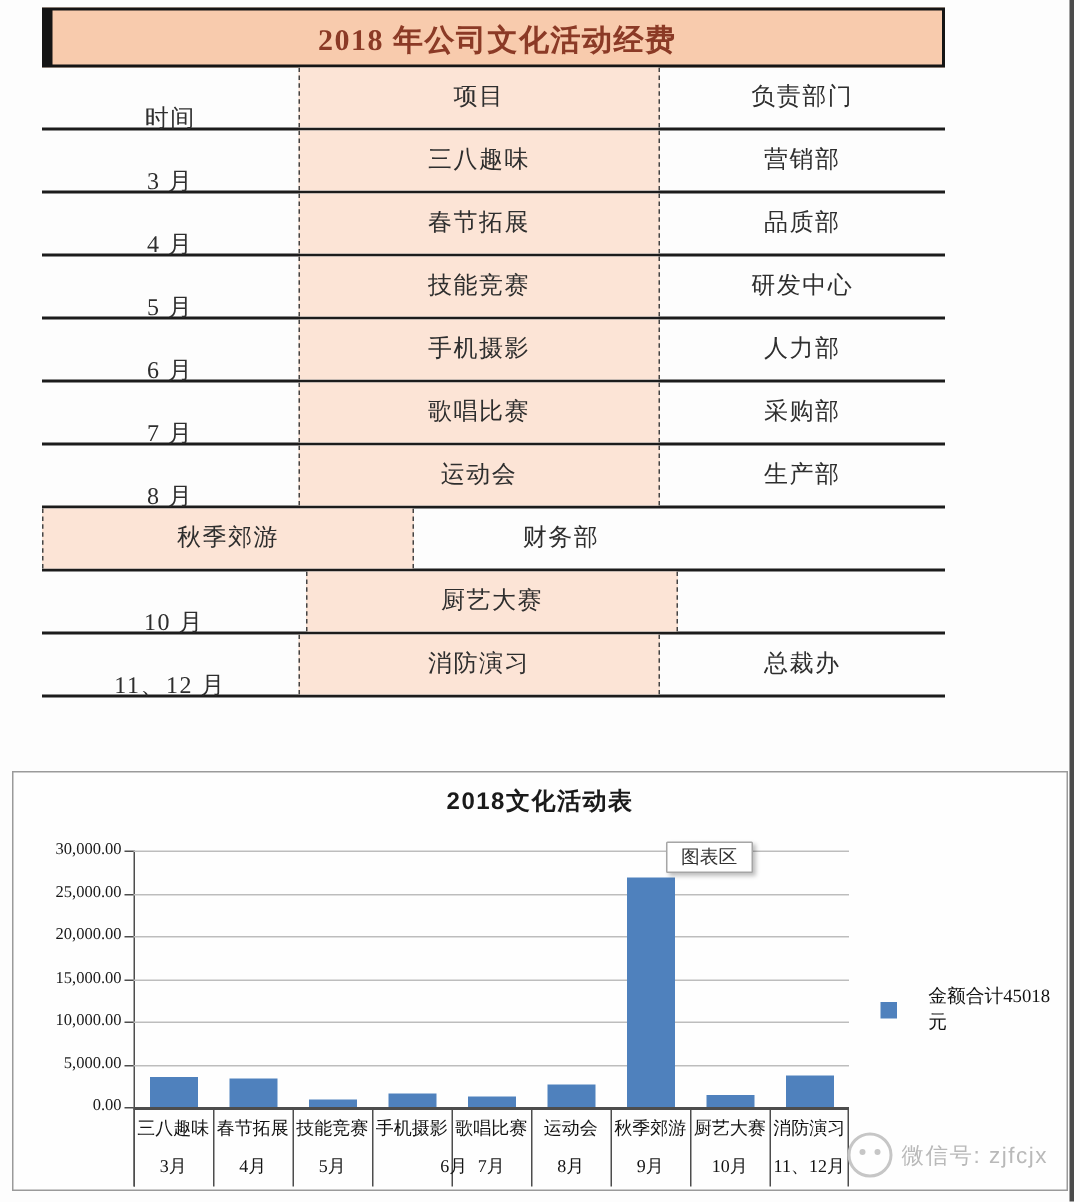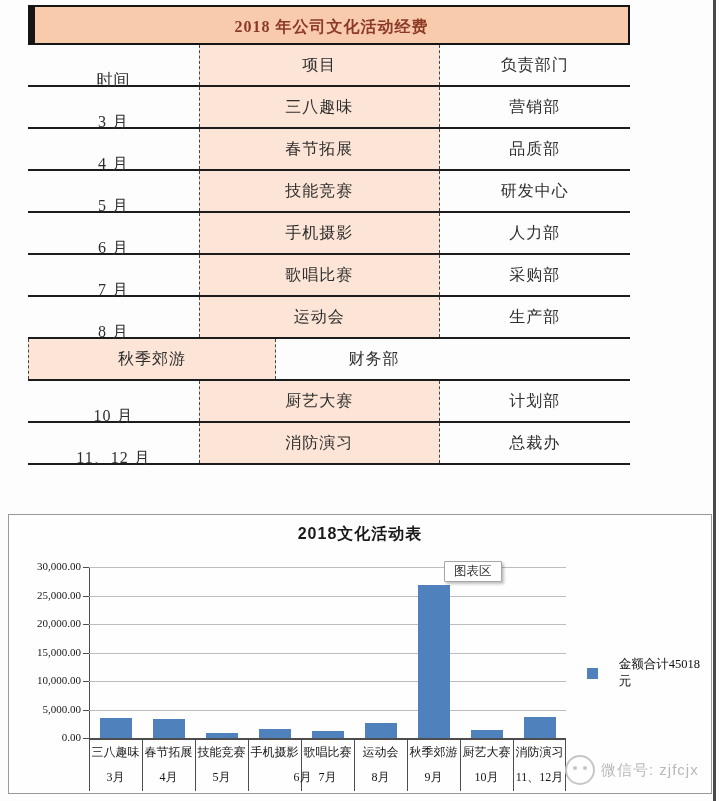--- a/index.html
+++ b/index.html
@@ -7,21 +7,21 @@
     width:720px;height:801px;position:relative;background:#fdfdfd;
     font-family:"Liberation Serif","DejaVu Serif",serif;overflow:hidden;
   }
   
   .screen-edge{position:absolute;left:713px;top:0;width:3px;height:801px;background:#4a4a4a;}
   
   .budget-table{position:absolute;left:28px;top:5px;width:602px;}
   .t-title{
     height:40px;line-height:40px;text-align:center;
     background:var(--title-bg);color:var(--title-text);
-    font-size:16px;font-weight:bold;letter-spacing:1px;
+    font-size:20px;font-weight:bold;letter-spacing:1px;
     border-top:2px solid #151515;border-bottom:2px solid #151515;
     border-right:2px solid #151515;border-left:7px solid #151515;
     box-sizing:border-box;
   }
   .trow{display:flex;height:40px;border-bottom:2px solid #1c1c1c;}
   .tc{line-height:40px;text-align:center;font-size:16px;color:#2e2e2e;letter-spacing:1px;box-sizing:border-box;}
   .c1{width:176px;margin-top:15px;}
   .c2{width:248px;background:var(--col-bg);border-left:1px dashed #444;border-right:1px dashed #444;}
   .c3{width:196px;}
   
@@ -113,21 +113,20 @@
     <div class="tc c2">运动会</div>
     <div class="tc c3">生产部</div>
   </div>
   <div class="trow">
     <div class="tc c2">秋季郊游</div>
     <div class="tc c3">财务部</div>
   </div>
   <div class="trow">
     <div class="tc c1">10 月</div>
     <div class="tc c2">厨艺大赛</div>
-    <div class="tc c3">计划部</div>
   </div>
   <div class="trow">
     <div class="tc c1">11、12 月</div>
     <div class="tc c2">消防演习</div>
     <div class="tc c3">总裁办</div>
   </div>
 </div>
 
 <div class="chart-box">
   <div class="chart-title">2018文化活动表</div>

